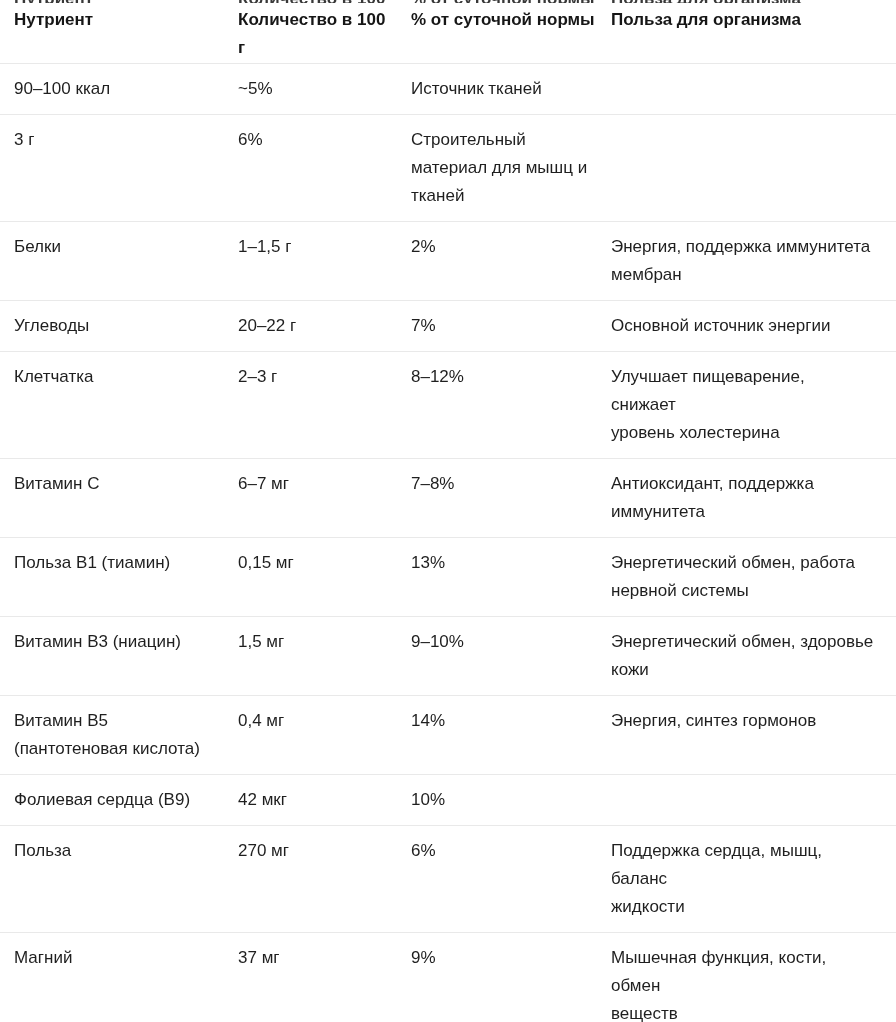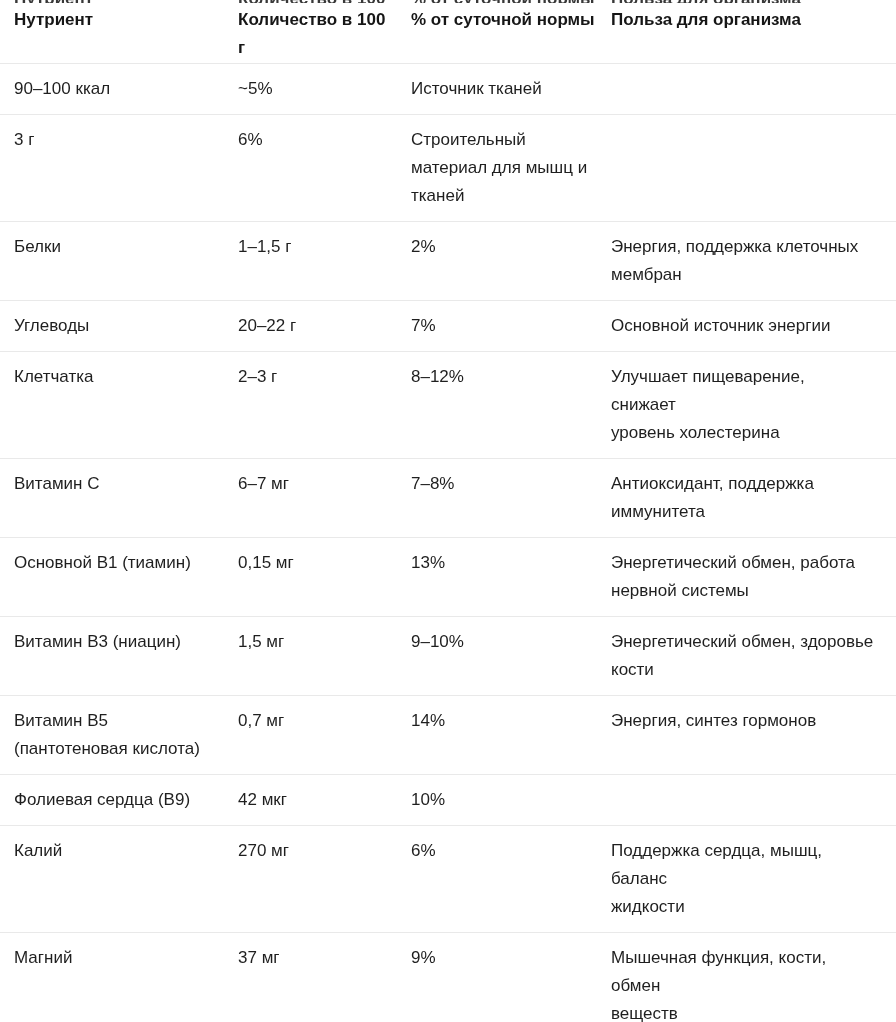--- a/index.html
+++ b/index.html
@@ -83,21 +83,21 @@
     <div class="td">3 г</div>
     <div class="td">6%</div>
     <div class="td">Строительный материал для мышц и
 тканей</div>
   </div>
 
   <div class="tr">
     <div class="td">Белки</div>
     <div class="td">1–1,5 г</div>
     <div class="td">2%</div>
-    <div class="td">Энергия, поддержка клеточных
+    <div class="td">Энергия, поддержка иммунитета
 мембран</div>
   </div>
 
   <div class="tr">
     <div class="td">Углеводы</div>
     <div class="td">20–22 г</div>
     <div class="td">7%</div>
     <div class="td">Основной источник энергии</div>
   </div>
 
@@ -111,51 +111,51 @@
 
   <div class="tr">
     <div class="td">Витамин C</div>
     <div class="td">6–7 мг</div>
     <div class="td">7–8%</div>
     <div class="td">Антиоксидант, поддержка
 иммунитета</div>
   </div>
 
   <div class="tr">
-    <div class="td">Основной B1 (тиамин)</div>
+    <div class="td">Польза B1 (тиамин)</div>
     <div class="td">0,15 мг</div>
     <div class="td">13%</div>
     <div class="td">Энергетический обмен, работа
 нервной системы</div>
   </div>
 
   <div class="tr">
     <div class="td">Витамин B3 (ниацин)</div>
     <div class="td">1,5 мг</div>
     <div class="td">9–10%</div>
     <div class="td">Энергетический обмен, здоровье
-кости</div>
+кожи</div>
   </div>
 
   <div class="tr">
     <div class="td">Витамин B5
 (пантотеновая кислота)</div>
-    <div class="td">0,7 мг</div>
+    <div class="td">0,4 мг</div>
     <div class="td">14%</div>
     <div class="td">Энергия, синтез гормонов</div>
   </div>
 
   <div class="tr">
     <div class="td">Фолиевая сердца (B9)</div>
     <div class="td">42 мкг</div>
     <div class="td">10%</div>
   </div>
 
   <div class="tr">
-    <div class="td">Калий</div>
+    <div class="td">Польза</div>
     <div class="td">270 мг</div>
     <div class="td">6%</div>
     <div class="td">Поддержка сердца, мышц, баланс
 жидкости</div>
   </div>
 
   <div class="tr">
     <div class="td">Магний</div>
     <div class="td">37 мг</div>
     <div class="td">9%</div>

